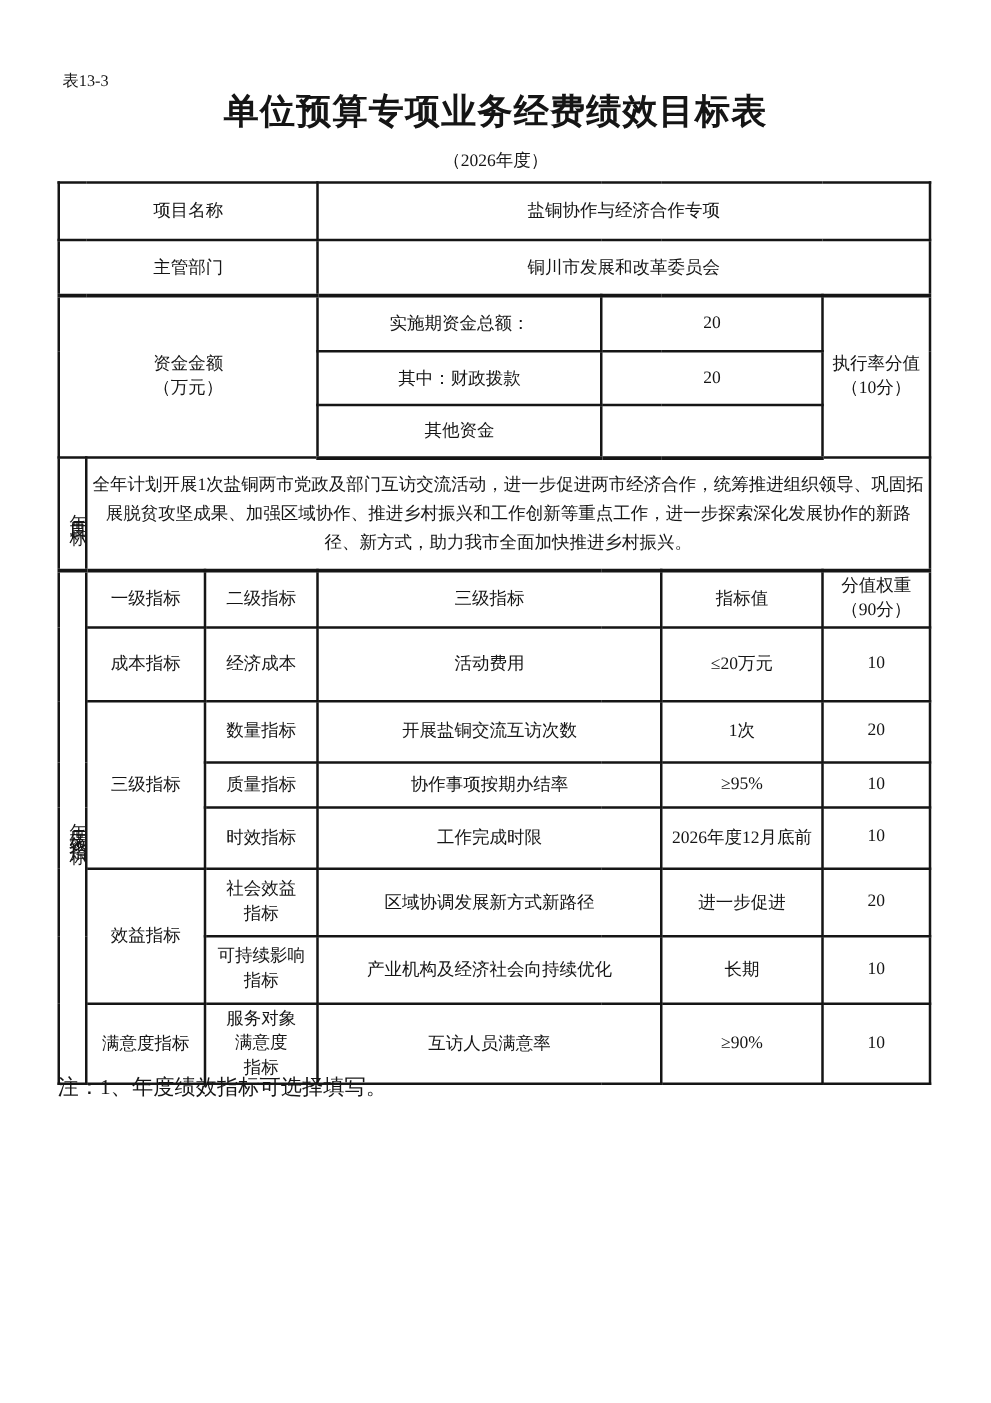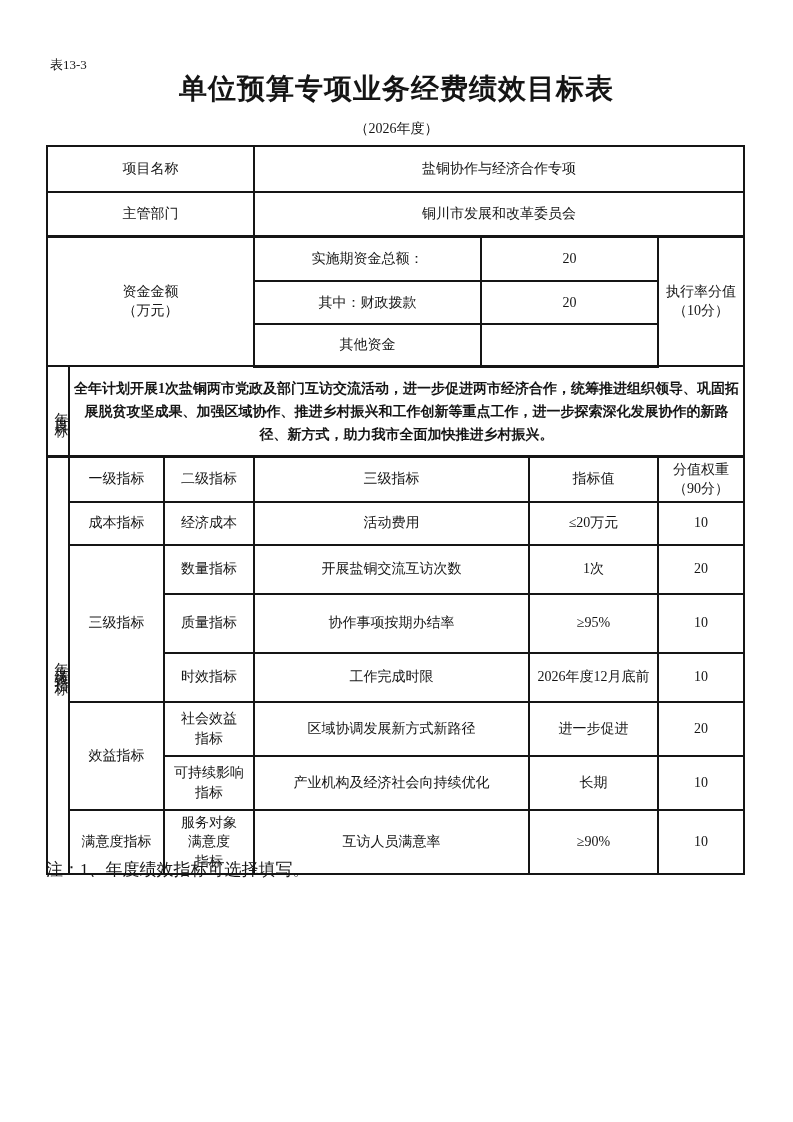--- a/index.html
+++ b/index.html
@@ -56,21 +56,20 @@
   }
   tr.thick > td { border-bottom-width: 3px; }
   td.thickb { border-bottom-width: 3px; margin-left: 20px; }
   td.left { text-align: left; padding-left: 6px; }
   td.right { text-align: right; padding-right: 3px; }
   td.pre { white-space: pre-line; line-height: 1.4; }
   td.goal {
     text-align: justify;
     padding: 5px 8px;
     line-height: 23px;
-    font-weight: bold;
   }
   td.vcell { padding: 0; }
   .vert {
     display: inline-block;
     writing-mode: vertical-lr;
     text-orientation: upright;
     letter-spacing: 4px;
     line-height: 20px;
     font-size: 14px;
   }
@@ -143,36 +142,36 @@
         <span class="vert">年度绩效指标</span>
       </td>
       <td>一级指标</td>
       <td>二级指标</td>
       <td colspan="2">三级指标</td>
       <td>指标值</td>
       <td class="pre">分值权重
 （90分）</td>
     </tr>
 
-    <tr style="height:43px">
+    <tr style="height:59px">
       <td>成本指标</td>
       <td>经济成本</td>
       <td colspan="2" class="left">活动费用</td>
       <td>≤20万元</td>
       <td>10</td>
     </tr>
 
     <tr style="height:49px">
       <td rowspan="3">三级指标</td>
       <td>数量指标</td>
       <td colspan="2" class="left">开展盐铜交流互访次数</td>
       <td>1次</td>
       <td>20</td>
     </tr>
-    <tr style="height:59px">
+    <tr style="height:36px">
       <td>质量指标</td>
       <td colspan="2" class="left">协作事项按期办结率</td>
       <td>≥95%</td>
       <td>10</td>
     </tr>
     <tr style="height:49px">
       <td>时效指标</td>
       <td colspan="2" class="left">工作完成时限</td>
       <td>2026年度12月底前</td>
       <td>10</td>

